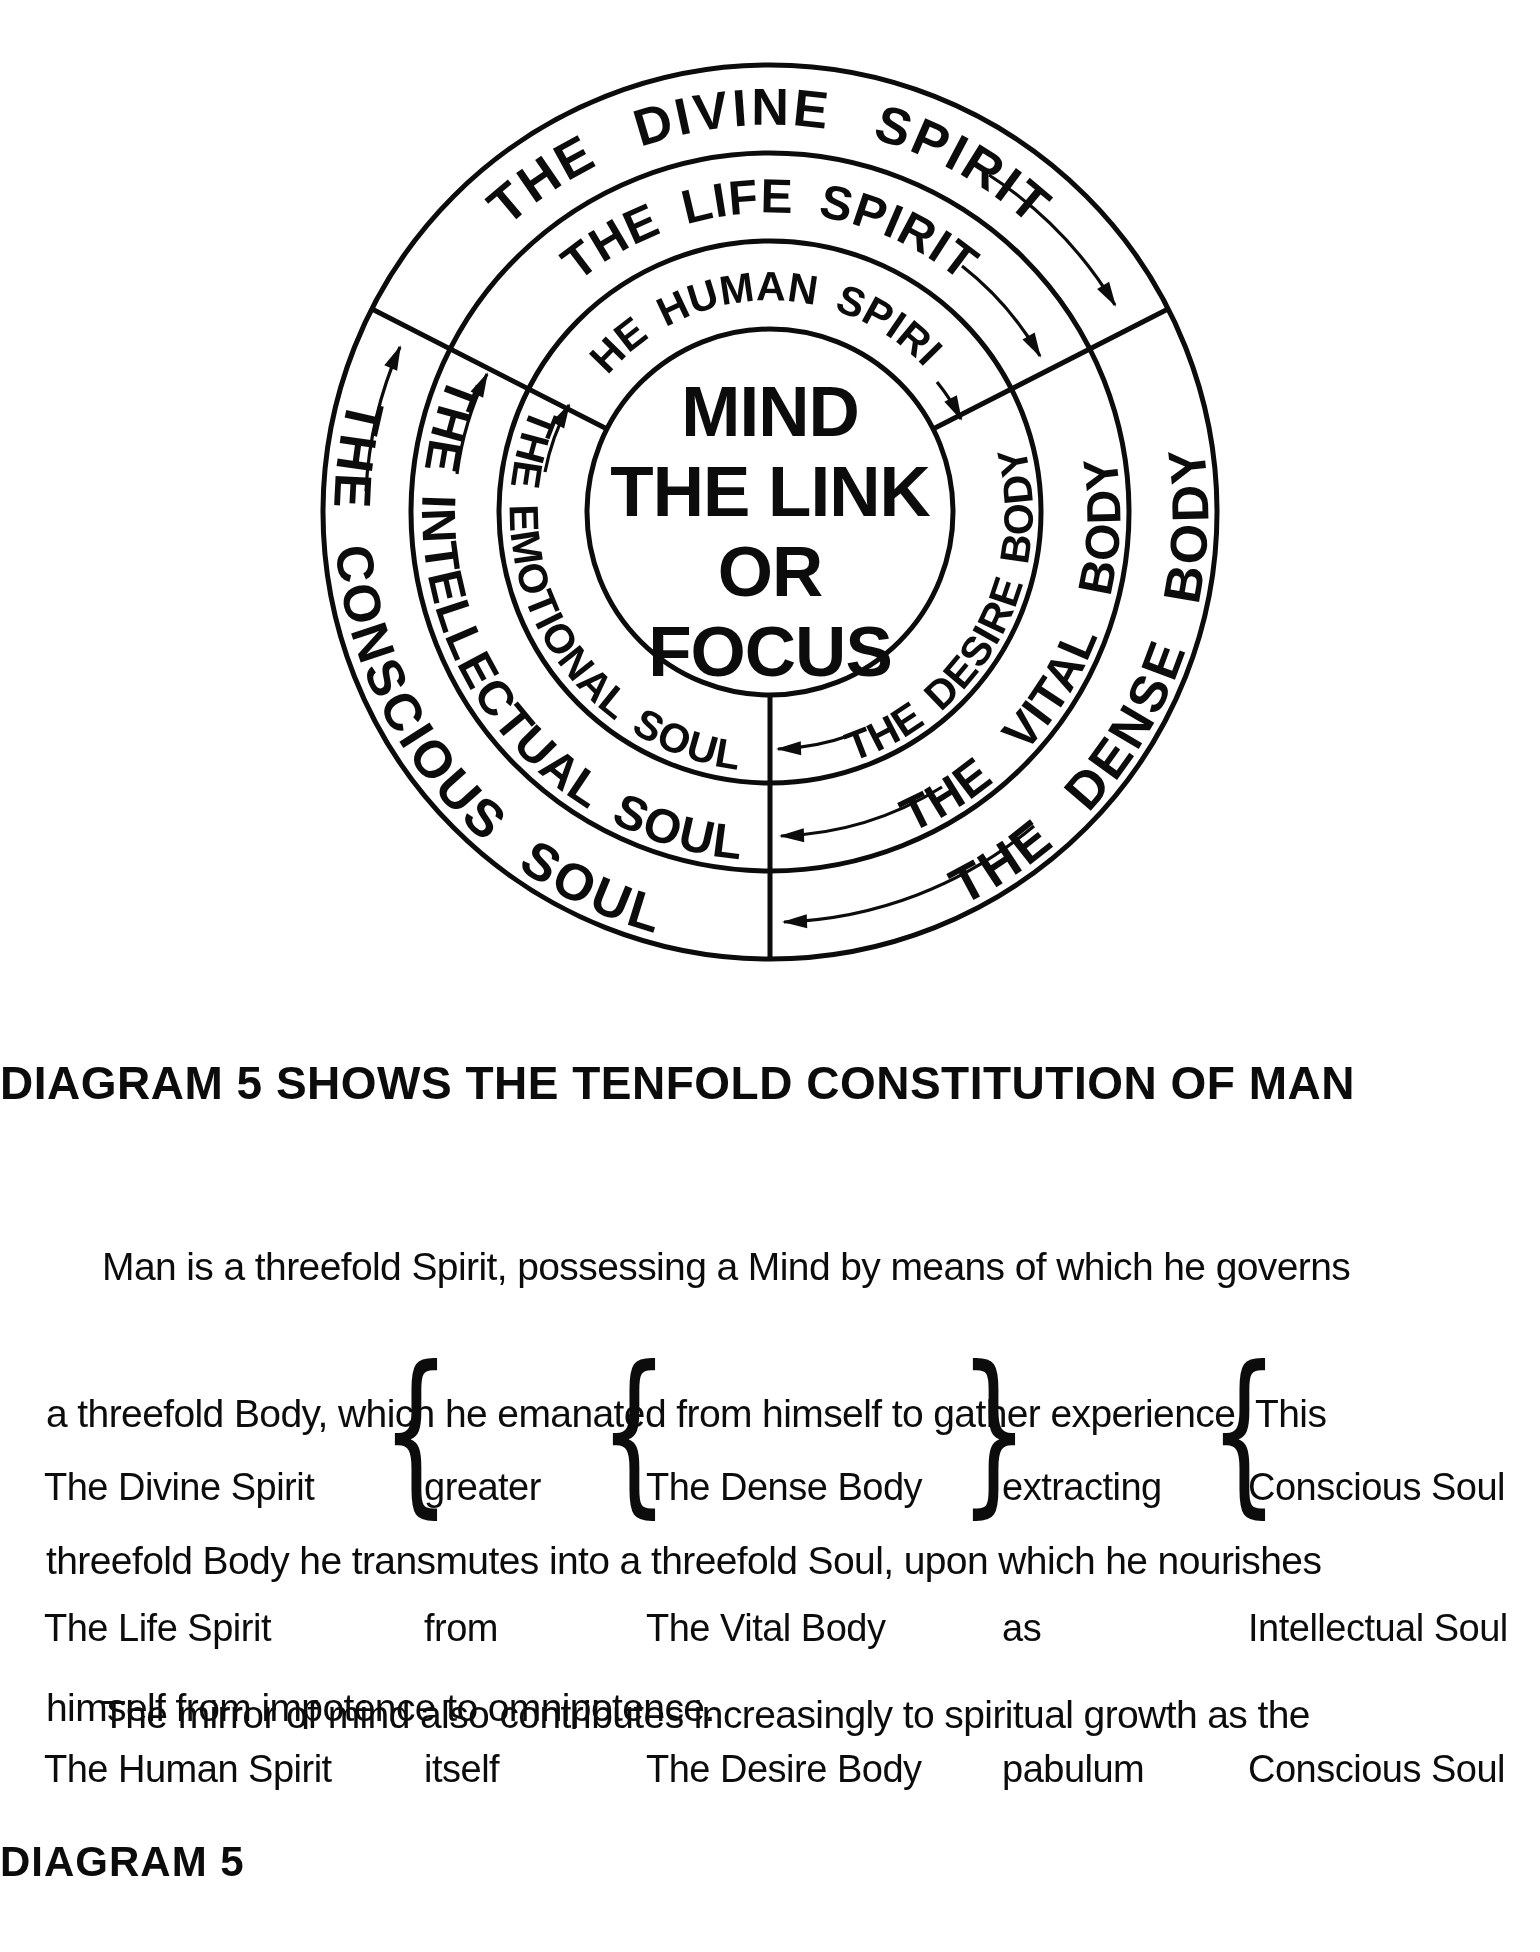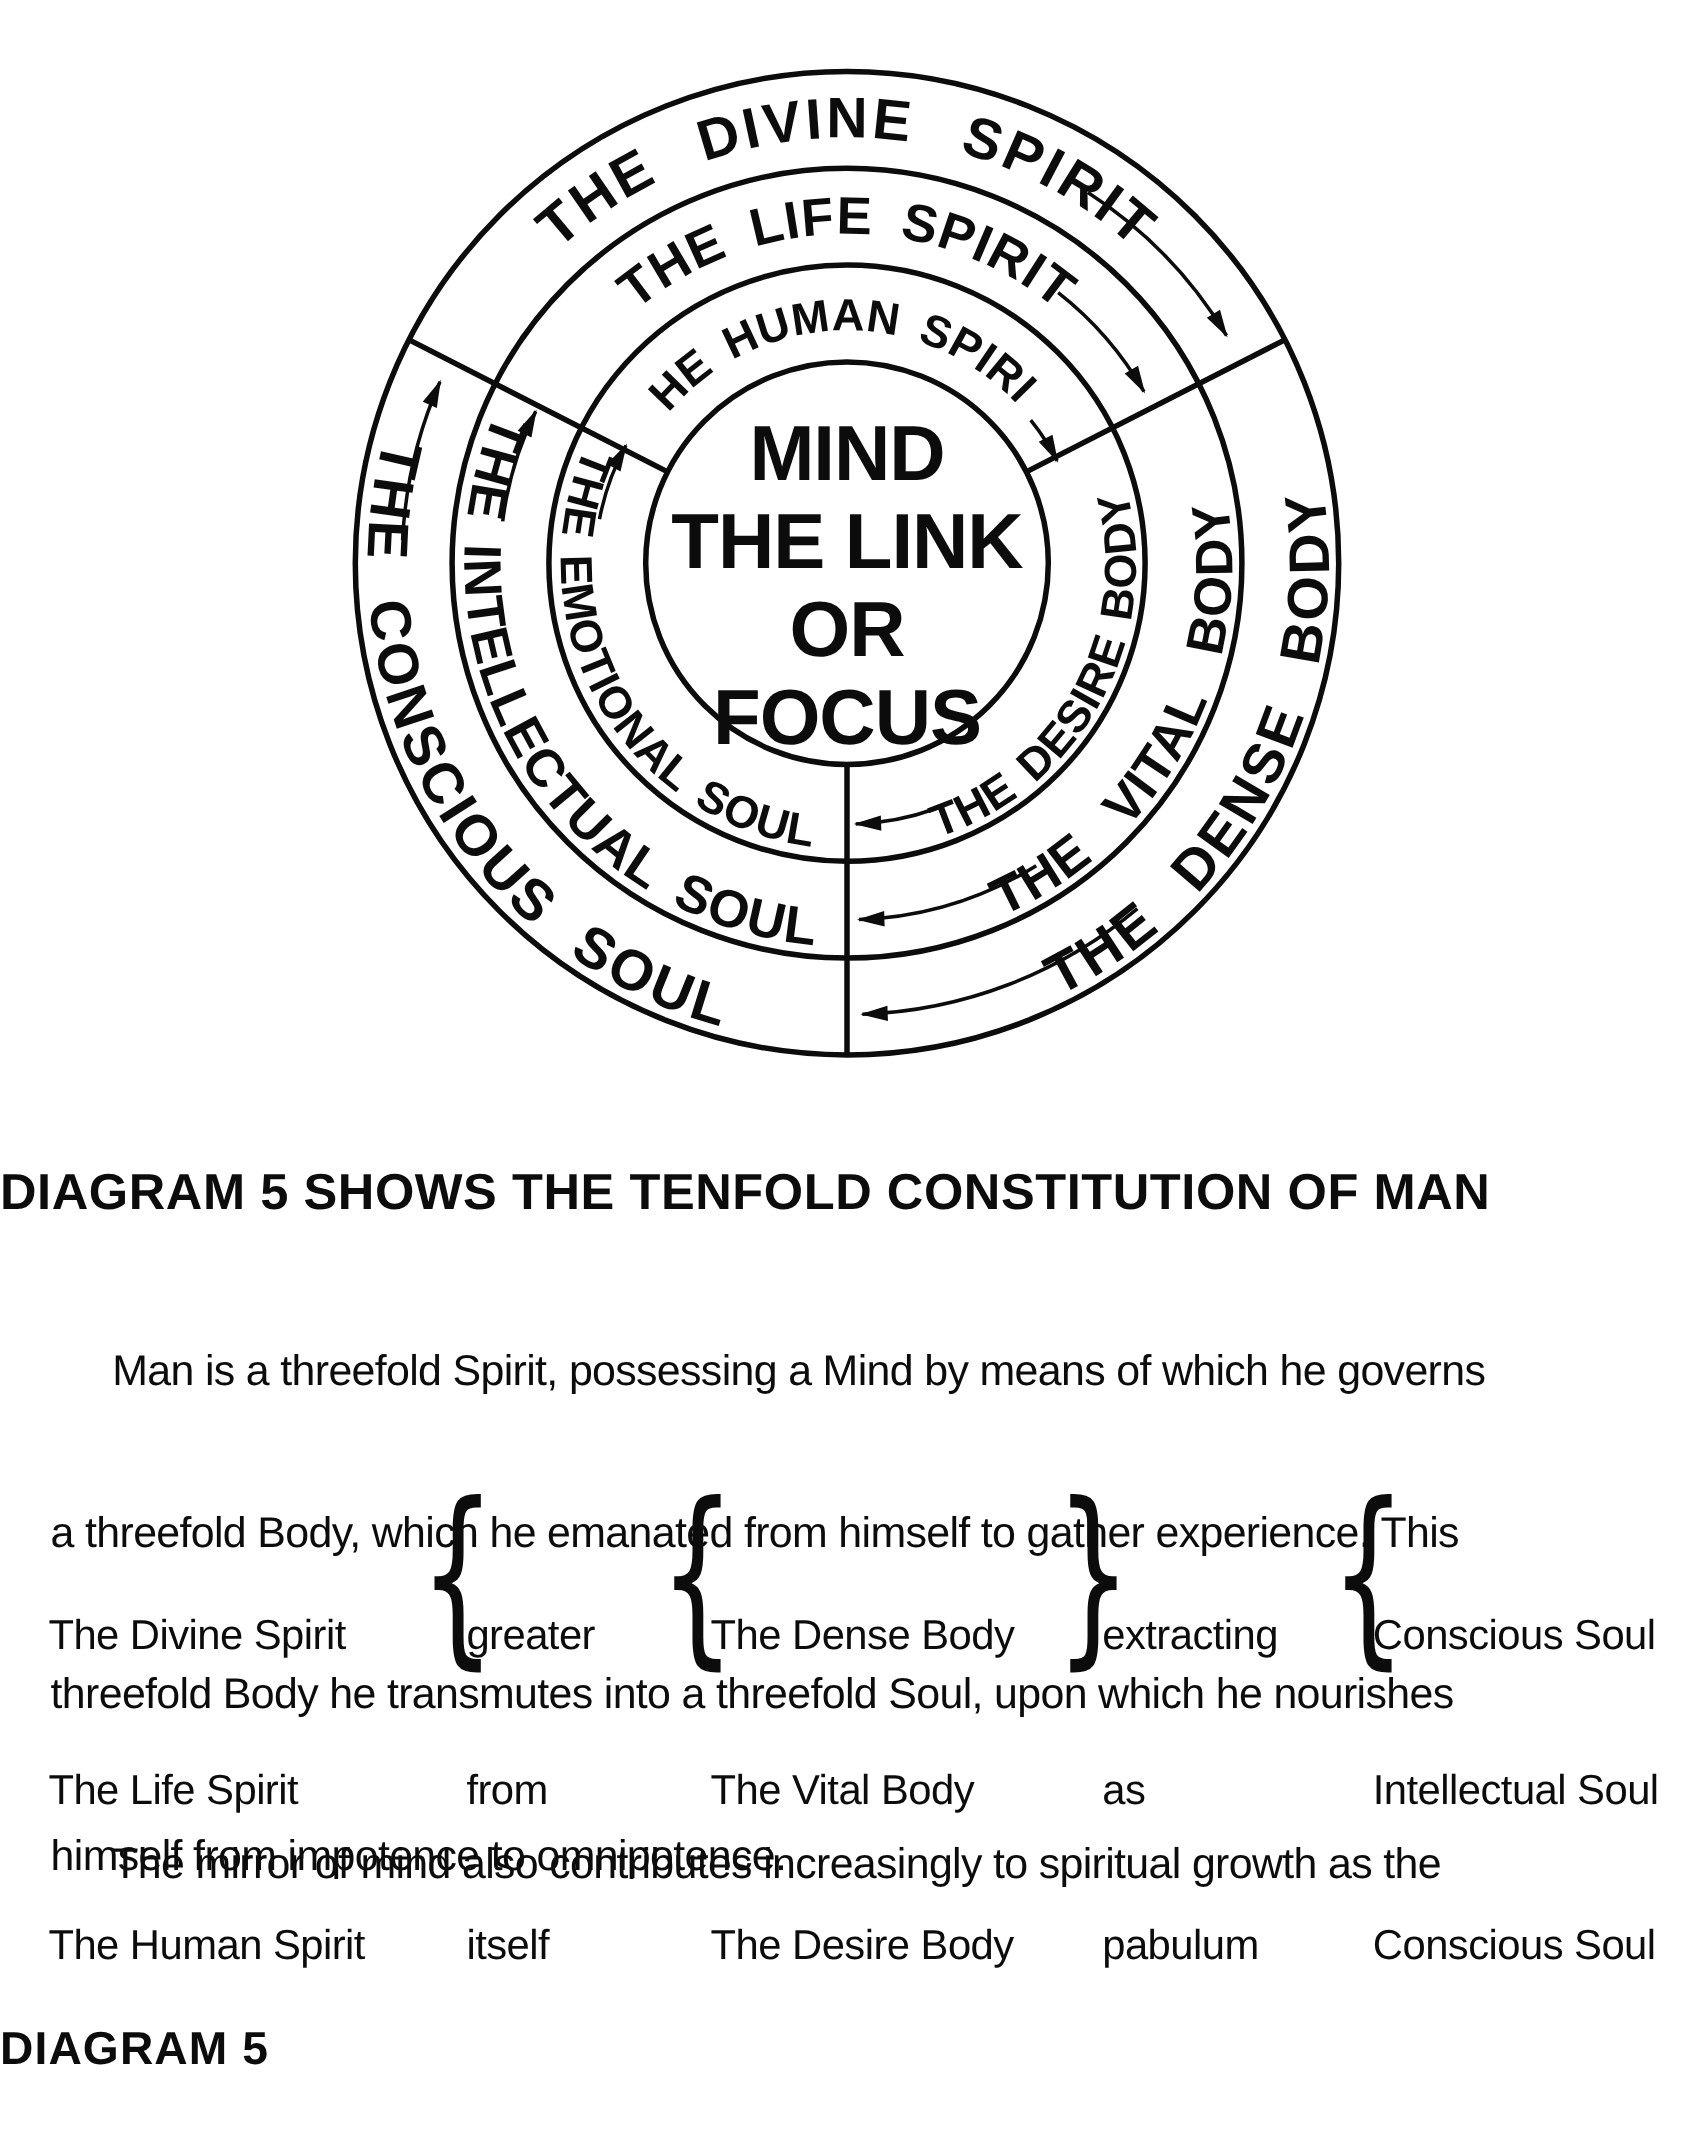--- a/index.html
+++ b/index.html
@@ -13,21 +13,21 @@
   .t-outer{font:700 52px "Liberation Sans",sans-serif;letter-spacing:3px;word-spacing:20px;}
   .t-mid{font:700 48px "Liberation Sans",sans-serif;letter-spacing:1px;word-spacing:10px;}
   .t-inner{font:700 41px "Liberation Sans",sans-serif;letter-spacing:.5px;word-spacing:6px;}
   .wide{word-spacing:26px;}
   .center-line{font:700 71px "Liberation Sans",sans-serif;letter-spacing:-1px;text-anchor:middle;}
   .heading{position:absolute;top:1056px;left:0;width:1268px;text-align:center;
            font-size:46px;font-weight:700;letter-spacing:.5px;white-space:pre;}
   .para{position:absolute;left:46px;right:30px;font-size:39px;line-height:49px;
         letter-spacing:-.6px;white-space:pre;}
   .para .line{white-space:pre;}
-  .indent{text-indent:56px;}
+  .indent{text-indent:56px;margin-top:20px;}
   #intro{top:1124px;}
   #mirror{top:1570px;line-height:50px;}
   .tbl-col{position:absolute;font-size:38px;line-height:47px;letter-spacing:-.5px;white-space:pre;}
   .brace{position:absolute;top:1352px;font-family:"DejaVu Sans",sans-serif;font-weight:400;
          font-size:176px;line-height:160px;transform:scaleX(.62);transform-origin:center top;
          color:#0c0c0c;}
   .caption{position:absolute;top:1838px;left:0;width:1516px;text-align:left;
            font-size:42px;font-weight:700;letter-spacing:1px;}
 </style>
 </head>

